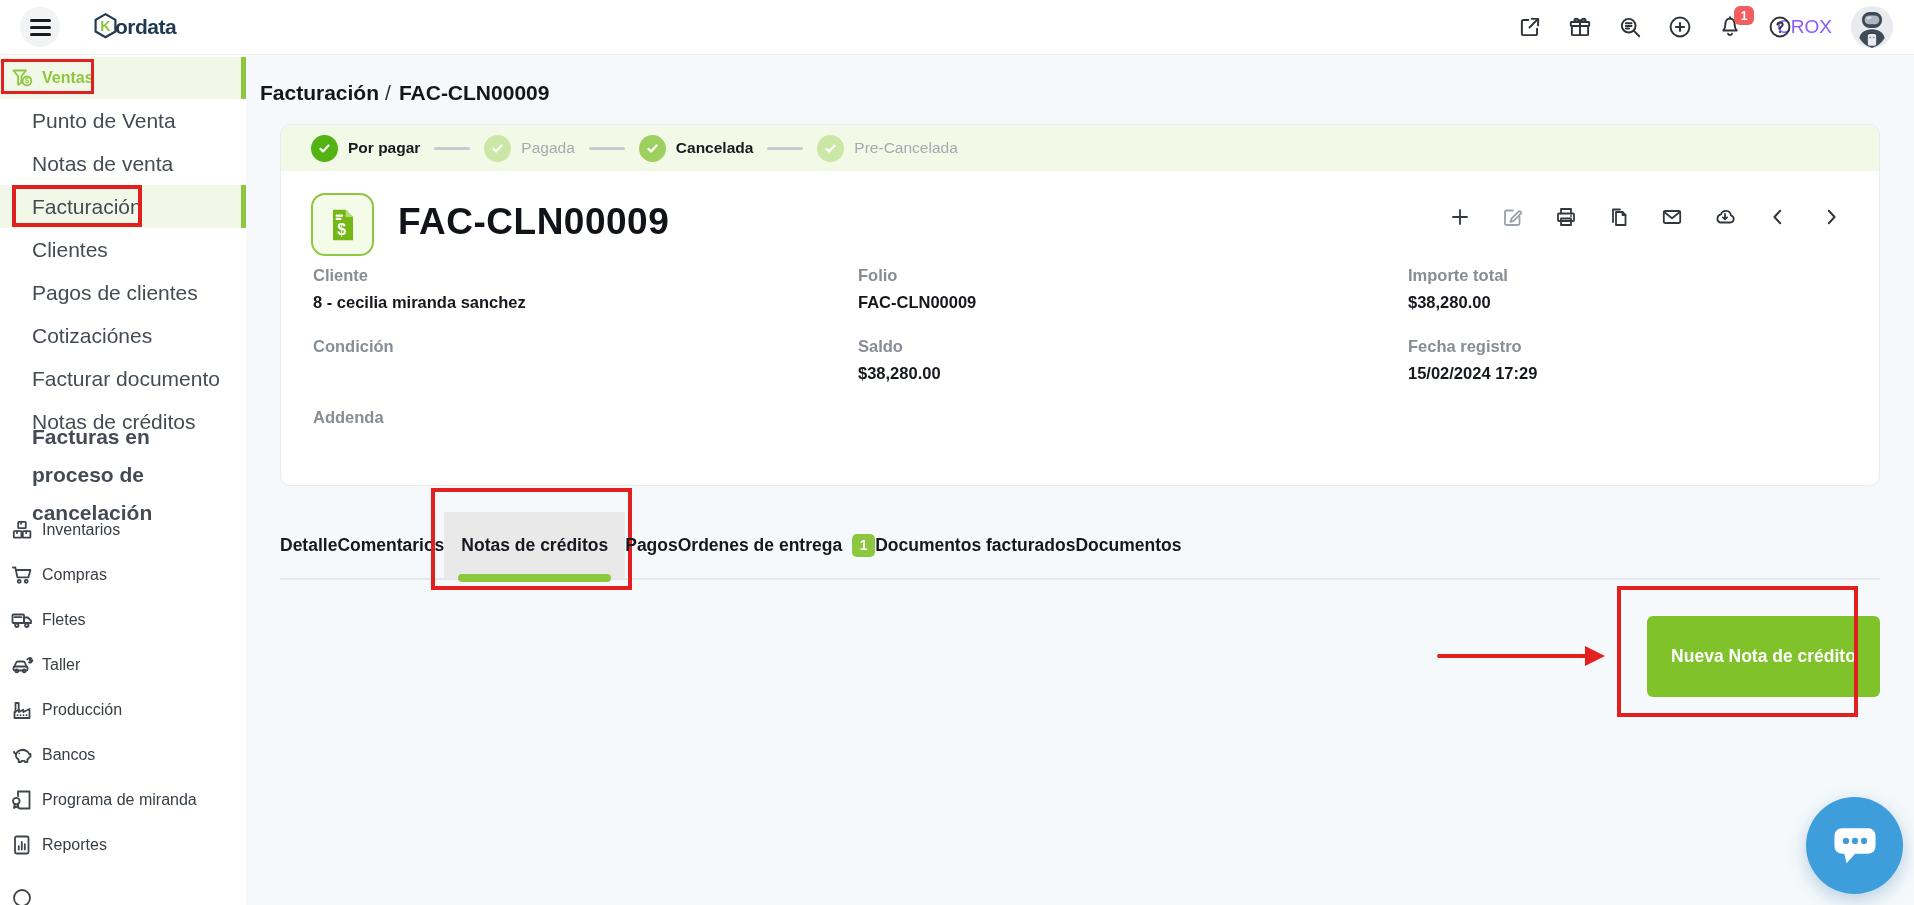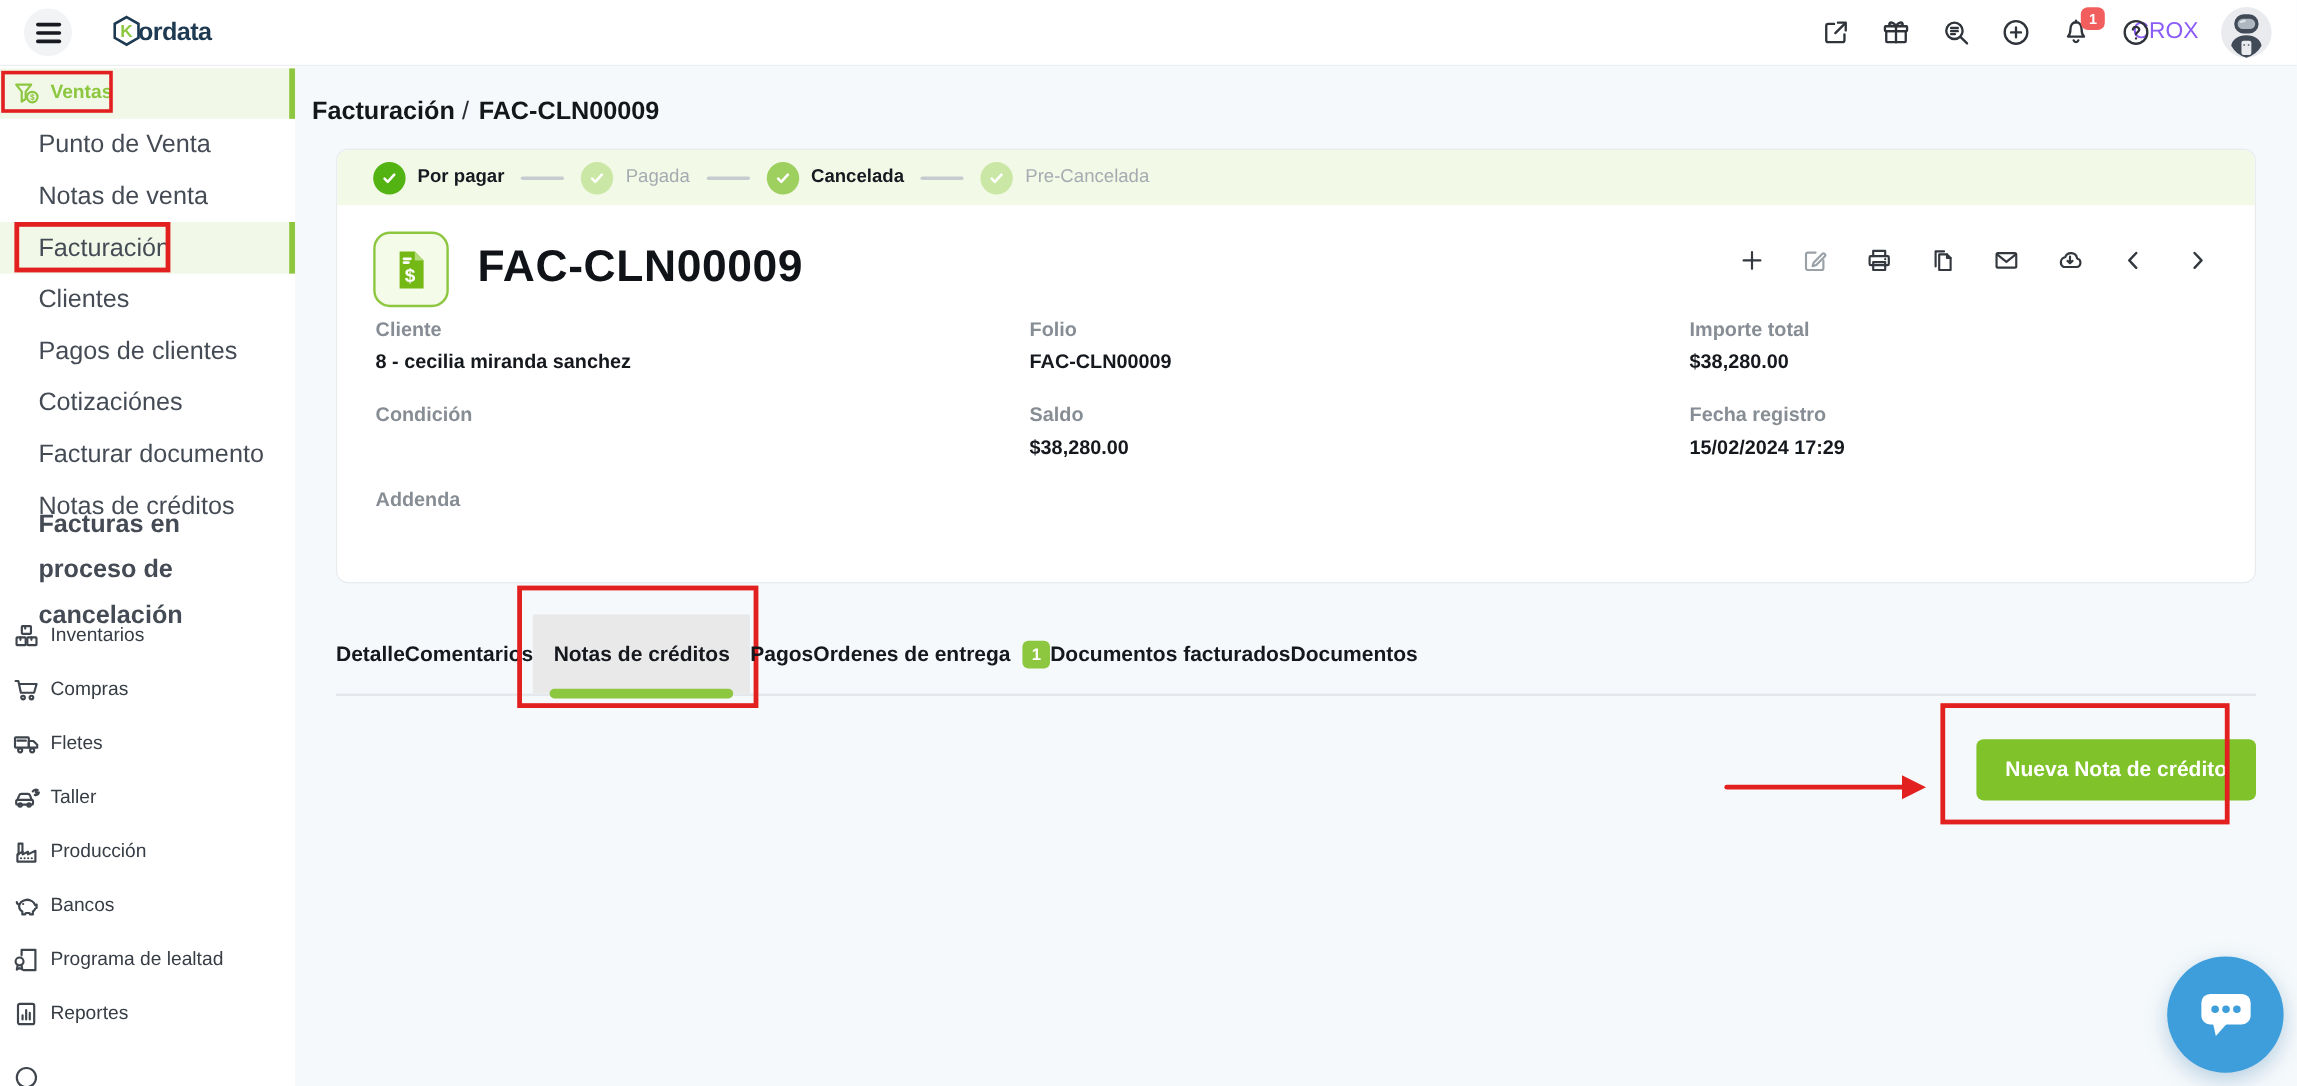--- a/index.html
+++ b/index.html
@@ -81,21 +81,21 @@
   .tab.active { background:#e9e9ea; padding:0 17px; }
   .tab-underline { position:absolute; left:14px; right:14px; bottom:-4px; height:8px; border-radius:5px; background:#8dc63f; }
   .tab-badge { min-width:23px; height:23px; background:#8dc63f; border-radius:5px; color:#fff; font-size:14px;
                font-weight:700; display:flex; align-items:center; justify-content:center; padding:0 5px; }
   .tab .annot-tab { position:absolute; left:-13px; right:-7px; top:-24px; bottom:-12px; border:4px solid #e32020; }
 
   
   .action-row { margin:36px 34px 0; display:flex; justify-content:flex-end; }
   .btn-wrap { position:relative; }
   .green-btn { width:233px; background:#7fc229; border:none; border-radius:6px; color:#fff; font-family:inherit;
-               font-size:17.5px; font-weight:700; line-height:1.45; padding:13px 24px; cursor:pointer; text-align:center; }
+               font-size:17.5px; font-weight:700; line-height:1.45; padding:28px 24px; cursor:pointer; text-align:center; }
   .annot-btn { position:absolute; left:-30px; top:-30px; width:calc(100% + 8px); height:calc(100% + 50px);
                border:4px solid #e32020; pointer-events:none; z-index:40; }
   .red-arrow { position:absolute; left:1437px; top:646px; display:flex; align-items:center; z-index:40; }
   .red-arrow .shaft { width:150px; height:3.5px; background:#e32020; border-radius:2px; }
   .red-arrow .head { width:0; height:0; border-left:20px solid #e32020; border-top:10px solid transparent;
                      border-bottom:10px solid transparent; margin-left:-2px; }
 
   
   .chat-launcher { position:absolute; right:11px; bottom:11px; width:97px; height:97px; border-radius:50%;
                    background:#3d9edb; border:none; cursor:pointer; display:flex; align-items:center; justify-content:center;
@@ -257,21 +257,21 @@
           <path d="M11.2 7c1-.4 2.4-.4 3.3 0"></path>
         </svg></span>
       <span class="side-label">Bancos</span>
     </div>
     <div class="side-item module">
       <span class="side-icon"><svg viewBox="0 0 24 24" fill="none" stroke="currentColor" stroke-width="1.8" stroke-linecap="round" stroke-linejoin="round">
           <path d="M9.8 20.5h9.7v-17H8v4.6"></path>
           <circle cx="6.3" cy="13.2" r="3.3"></circle>
           <path d="M4.8 15.9L4 20l2.3-1.2L8.6 20l-.8-4.1"></path>
         </svg></span>
-      <span class="side-label">Programa de lealtad</span>
+      <span class="side-label">Programa de miranda</span>
     </div>
     <div class="side-item module">
       <span class="side-icon"><svg viewBox="0 0 24 24" fill="none" stroke="currentColor" stroke-width="1.8" stroke-linecap="round" stroke-linejoin="round">
           <rect x="5" y="3.5" width="13.5" height="17" rx="1.5"></rect>
           <path d="M8.8 16.5v-3.4M11.8 16.5V8.8M14.8 16.5v-5.4"></path>
         </svg></span>
       <span class="side-label">Reportes</span>
     </div>
     <div class="side-item module partial">
       <span class="side-icon"><svg viewBox="0 0 24 24" fill="none" stroke="currentColor" stroke-width="1.8" stroke-linecap="round" stroke-linejoin="round">

